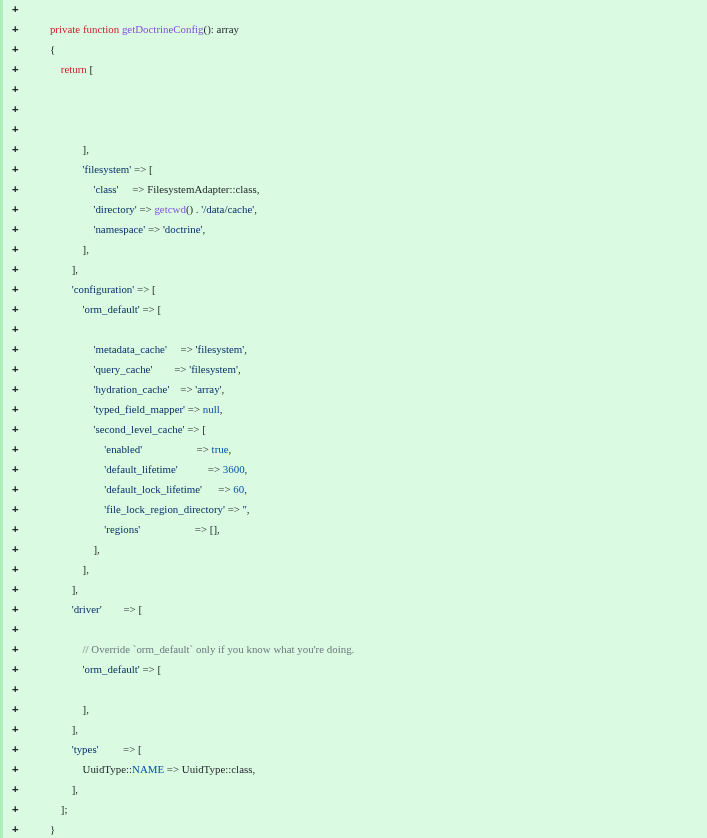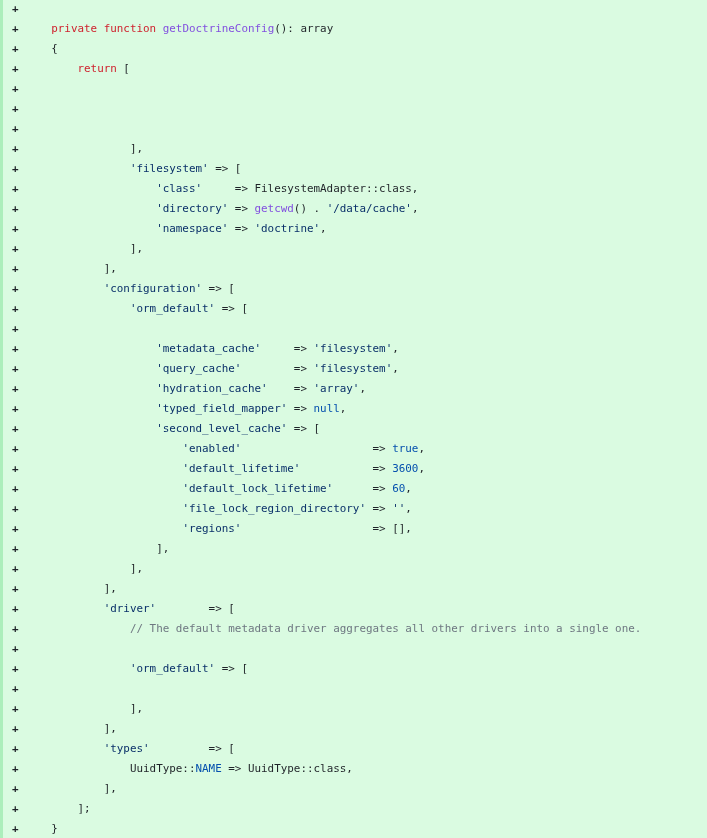--- a/index.html
+++ b/index.html
@@ -18,21 +18,21 @@
     white-space: pre;
     font-family: "DejaVu Sans Mono", "Liberation Mono", monospace;
     font-size: 10.9px;
     color: #1f2328;
     position: relative;
   }
   .marker {
     position: absolute; left: 9px; top: 0; width: 10px;
     color: #1f2328; font-weight: bold;
   }
-  .code { position: absolute; left: 22px; top: 0; }
+  .code { position: absolute; left: 36px; top: 0; font-family: Liberation Serif, serif; }
   .kw { color: #cf222e; }
   .fn { color: #8250df; }
   .str { color: #0a3069; }
   .const { color: #0550ae; }
   .com { color: #6e7781; }
 </style>
 </head>
 <body>
 
 <div class="diff" id="diff">
@@ -60,22 +60,22 @@
     <div class="line"><span class="marker">+</span><span class="code"><span>                    </span><span class="str">'second_level_cache'</span><span> =&gt; [</span></span></div>
     <div class="line"><span class="marker">+</span><span class="code"><span>                        </span><span class="str">'enabled'</span><span>                    =&gt; </span><span class="const">true</span><span>,</span></span></div>
     <div class="line"><span class="marker">+</span><span class="code"><span>                        </span><span class="str">'default_lifetime'</span><span>           =&gt; </span><span class="const">3600</span><span>,</span></span></div>
     <div class="line"><span class="marker">+</span><span class="code"><span>                        </span><span class="str">'default_lock_lifetime'</span><span>      =&gt; </span><span class="const">60</span><span>,</span></span></div>
     <div class="line"><span class="marker">+</span><span class="code"><span>                        </span><span class="str">'file_lock_region_directory'</span><span> =&gt; </span><span class="str">''</span><span>,</span></span></div>
     <div class="line"><span class="marker">+</span><span class="code"><span>                        </span><span class="str">'regions'</span><span>                    =&gt; [],</span></span></div>
     <div class="line"><span class="marker">+</span><span class="code"><span>                    ],</span></span></div>
     <div class="line"><span class="marker">+</span><span class="code"><span>                ],</span></span></div>
     <div class="line"><span class="marker">+</span><span class="code"><span>            ],</span></span></div>
     <div class="line"><span class="marker">+</span><span class="code"><span>            </span><span class="str">'driver'</span><span>        =&gt; [</span></span></div>
-    <div class="line"><span class="marker">+</span><span class="code"><span>                </span><span class="com">// The default metadata driver aggregates all other drivers into a single one.</span></span></div>
-    <div class="line"><span class="marker">+</span><span class="code"><span>                </span></span></div>
+    <div class="line"><span class="marker">+</span></div>
+    <div class="line"><span class="marker">+</span><span class="code"><span>                </span><span class="com">// Override `orm_default` only if you know what you're doing.</span></span></div>
     <div class="line"><span class="marker">+</span><span class="code"><span>                </span><span class="str">'orm_default'</span><span> =&gt; [</span></span></div>
     <div class="line"><span class="marker">+</span></div>
     <div class="line"><span class="marker">+</span><span class="code"><span>                ],</span></span></div>
     <div class="line"><span class="marker">+</span><span class="code"><span>            ],</span></span></div>
     <div class="line"><span class="marker">+</span><span class="code"><span>            </span><span class="str">'types'</span><span>         =&gt; [</span></span></div>
     <div class="line"><span class="marker">+</span><span class="code"><span>                UuidType::</span><span class="const">NAME</span><span> =&gt; UuidType::class,</span></span></div>
     <div class="line"><span class="marker">+</span><span class="code"><span>            ],</span></span></div>
     <div class="line"><span class="marker">+</span><span class="code"><span>        ];</span></span></div>
     <div class="line"><span class="marker">+</span><span class="code"><span>    }</span></span></div>
   </div>

